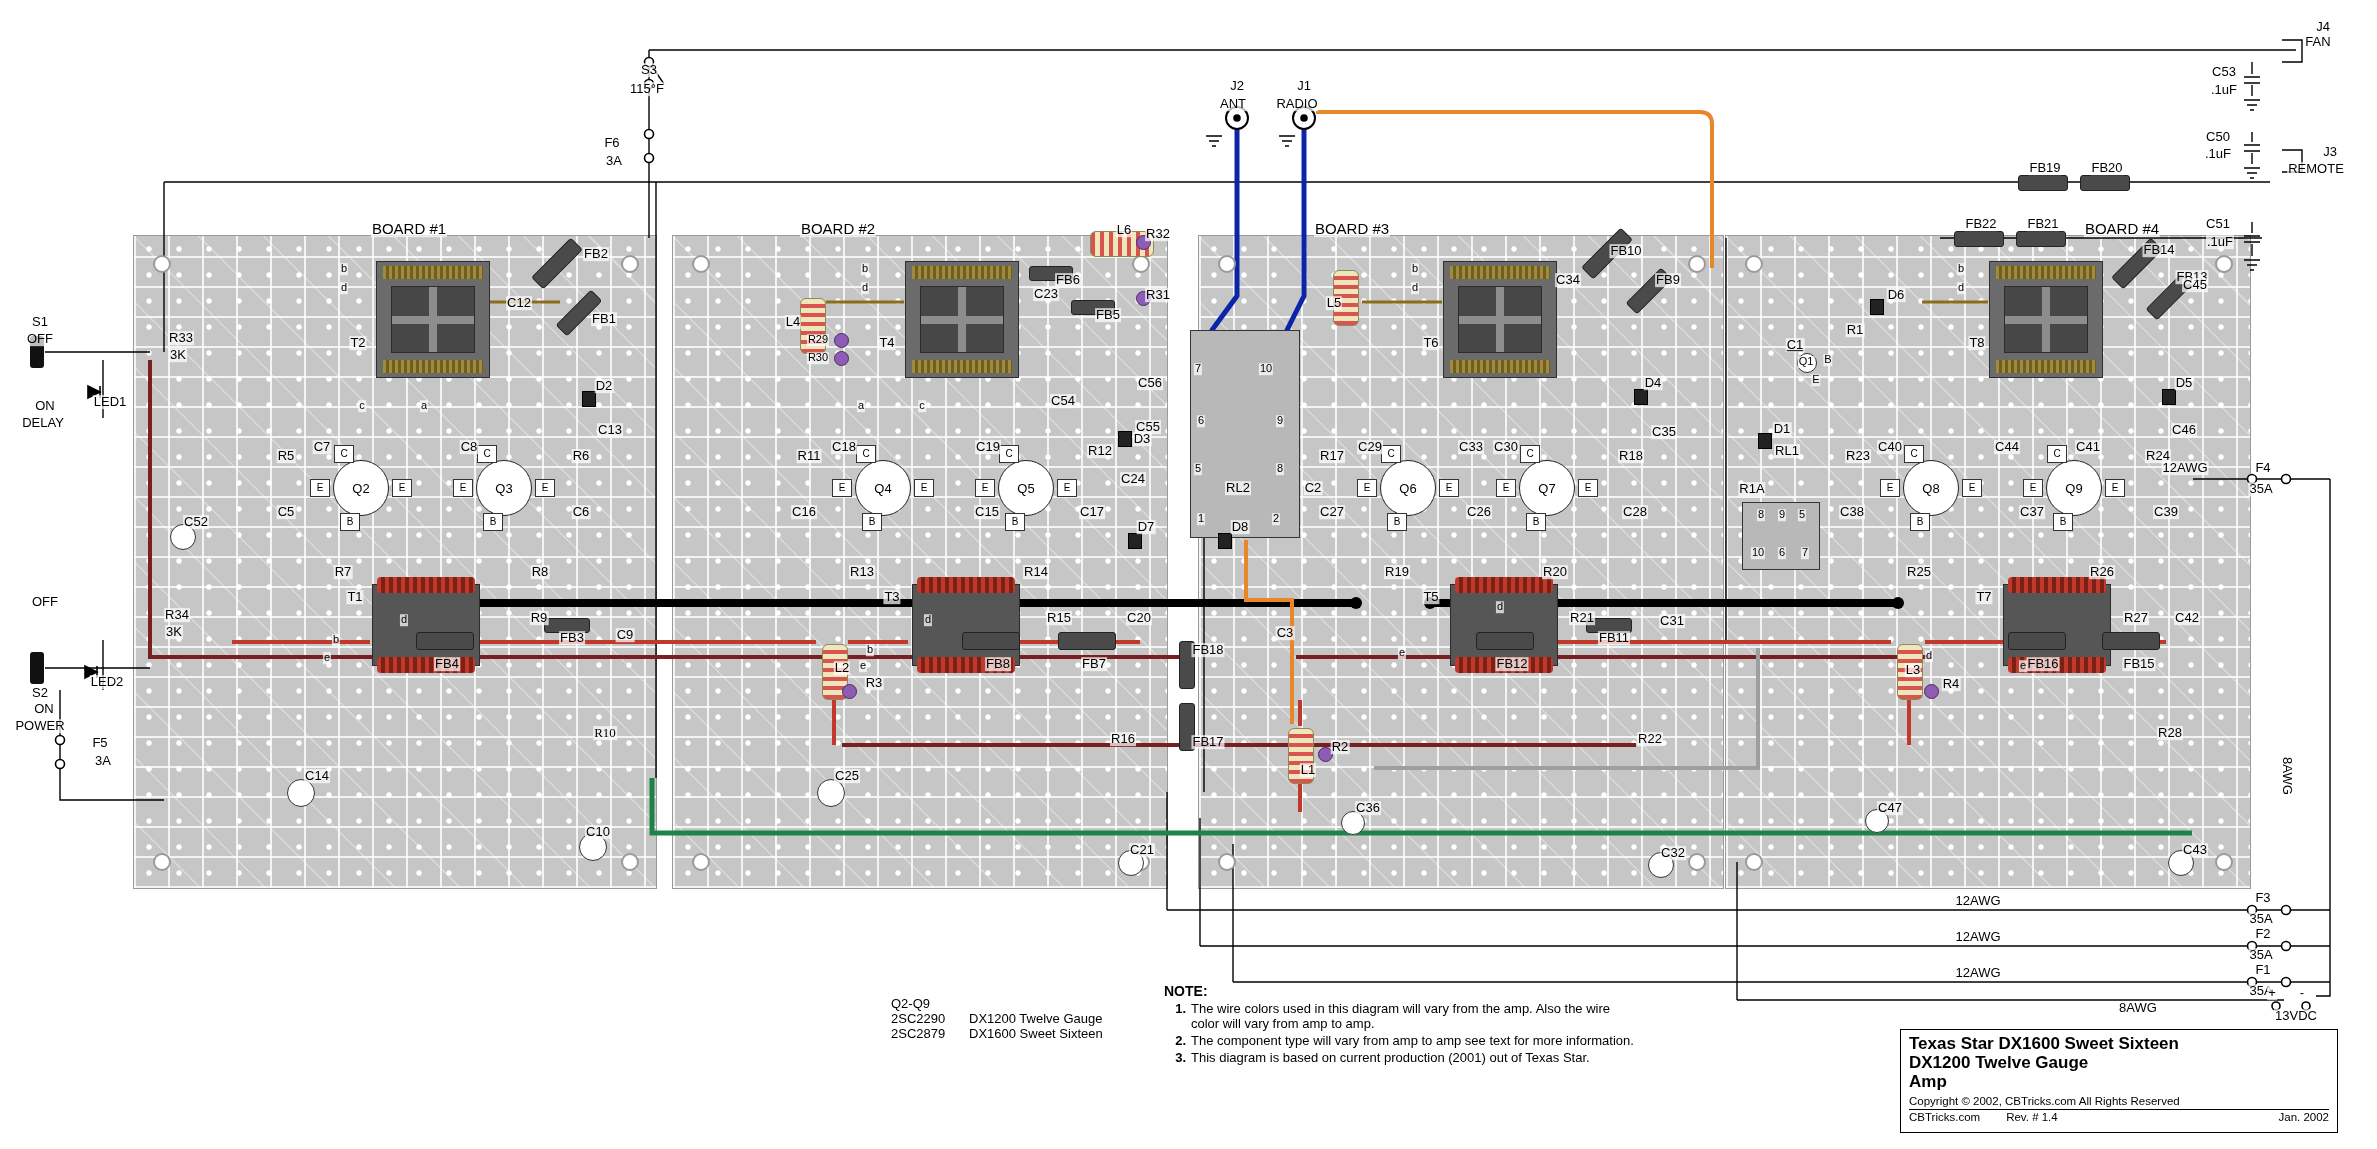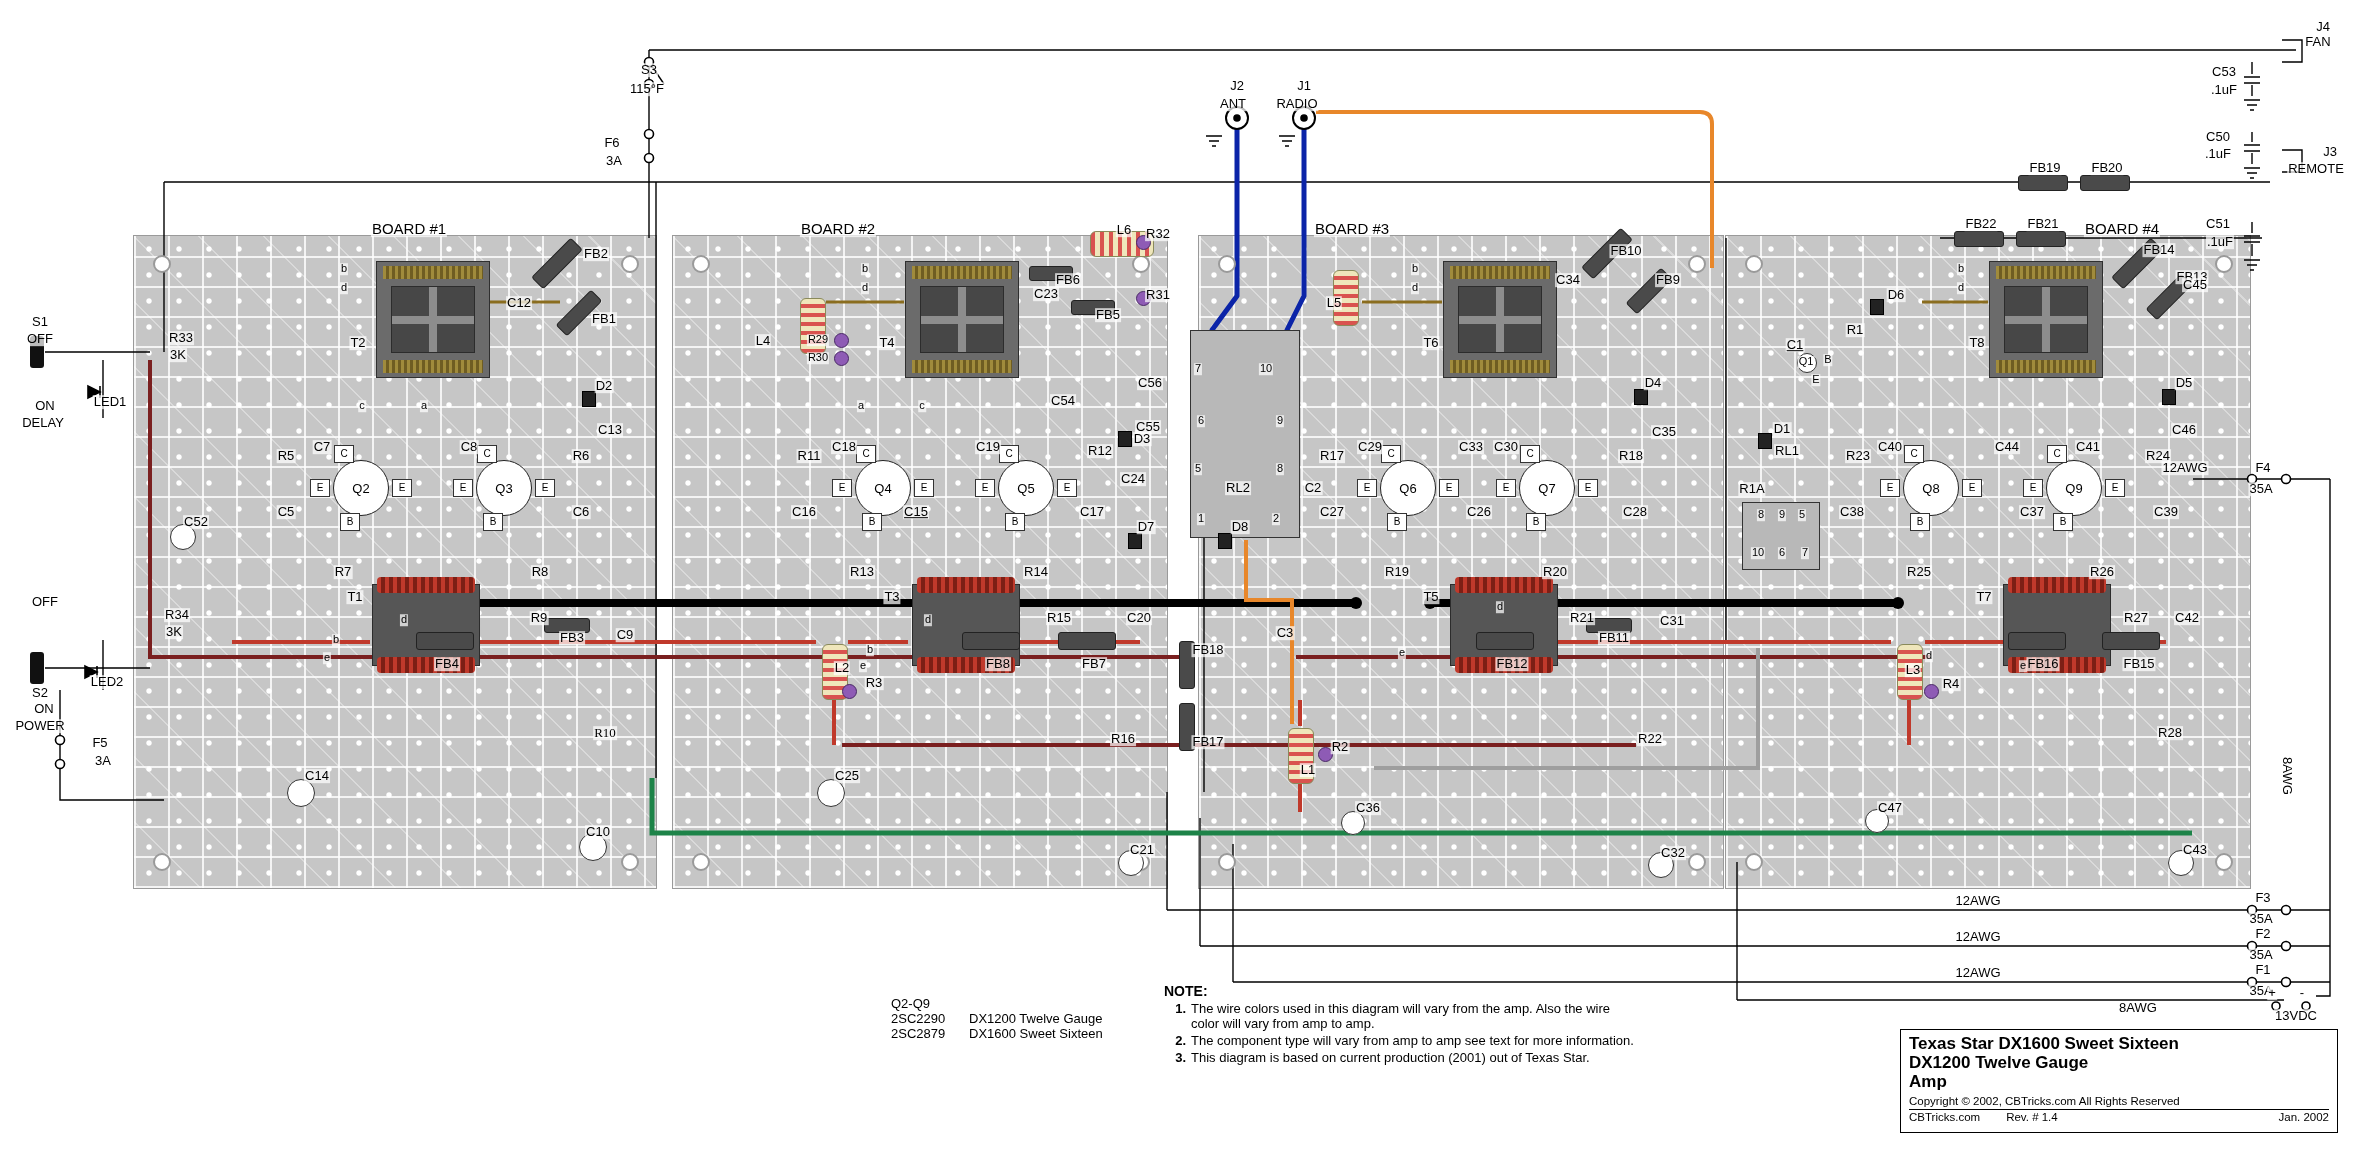--- a/index.html
+++ b/index.html
@@ -431,41 +431,41 @@
       <div class="lbl " style="left: 317px; top: 776px;">C14</div>
       <div class="lbl " style="left: 598px; top: 832px;">C10</div>
       <div class="lbl " style="left: 605px; top: 733px; font-family: Liberation Serif, serif;">R10</div>
       <div class="lbl sm" style="left: 344px; top: 269px;">b</div>
       <div class="lbl sm" style="left: 344px; top: 288px;">d</div>
       <div class="lbl sm" style="left: 362px; top: 406px;">c</div>
       <div class="lbl sm" style="left: 424px; top: 406px;">a</div>
       <div class="lbl sm" style="left: 336px; top: 640px;">b</div>
       <div class="lbl sm" style="left: 404px; top: 620px;">d</div>
       <div class="lbl sm" style="left: 327px; top: 658px;">e</div>
-      <div class="lbl " style="left: 763px; top: 322px; margin-top: 19px;">L4</div>
+      <div class="lbl " style="left: 793px; top: 322px;">L4</div>
       <div class="lbl sm" style="left: 818px; top: 340px;">R29</div>
       <div class="lbl sm" style="left: 818px; top: 358px;">R30</div>
       <div class="lbl " style="left: 1124px; top: 230px;">L6</div>
       <div class="lbl " style="left: 1158px; top: 234px;">R32</div>
       <div class="lbl " style="left: 1158px; top: 295px;">R31</div>
       <div class="lbl " style="left: 1068px; top: 280px;">FB6</div>
       <div class="lbl " style="left: 1046px; top: 294px;">C23</div>
       <div class="lbl " style="left: 1108px; top: 315px;">FB5</div>
       <div class="lbl " style="left: 887px; top: 343px;">T4</div>
       <div class="lbl " style="left: 1150px; top: 383px;">C56</div>
       <div class="lbl " style="left: 1063px; top: 401px;">C54</div>
       <div class="lbl " style="left: 1148px; top: 427px;">C55</div>
       <div class="lbl " style="left: 1100px; top: 451px;">R12</div>
       <div class="lbl " style="left: 1142px; top: 439px;">D3</div>
       <div class="lbl " style="left: 1133px; top: 479px;">C24</div>
       <div class="lbl " style="left: 809px; top: 456px;">R11</div>
       <div class="lbl " style="left: 844px; top: 447px;">C18</div>
       <div class="lbl " style="left: 988px; top: 447px;">C19</div>
       <div class="lbl " style="left: 804px; top: 512px;">C16</div>
-      <div class="lbl " style="left: 916px; top: 512px; text-decoration: underline;">C15</div>
+      <div class="lbl " style="left: 987px; top: 512px;">C15</div>
       <div class="lbl " style="left: 1092px; top: 512px;">C17</div>
       <div class="lbl " style="left: 862px; top: 572px;">R13</div>
       <div class="lbl " style="left: 892px; top: 597px;">T3</div>
       <div class="lbl " style="left: 1036px; top: 572px;">R14</div>
       <div class="lbl " style="left: 1059px; top: 618px;">R15</div>
       <div class="lbl " style="left: 1139px; top: 618px;">C20</div>
       <div class="lbl " style="left: 998px; top: 664px;">FB8</div>
       <div class="lbl " style="left: 1094px; top: 664px;">FB7</div>
       <div class="lbl " style="left: 842px; top: 668px;">L2</div>
       <div class="lbl " style="left: 874px; top: 683px;">R3</div>

